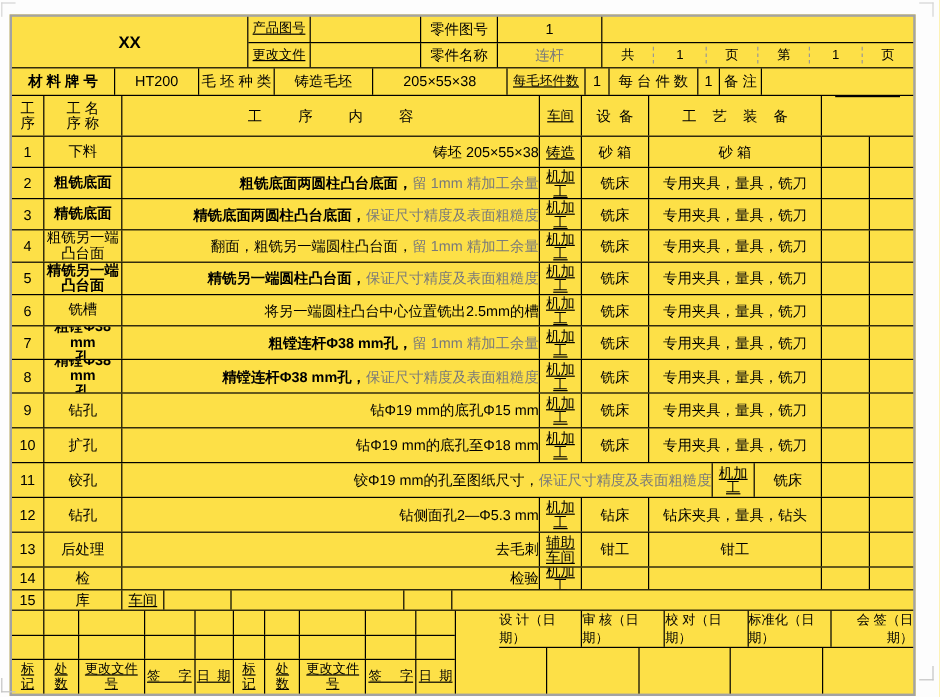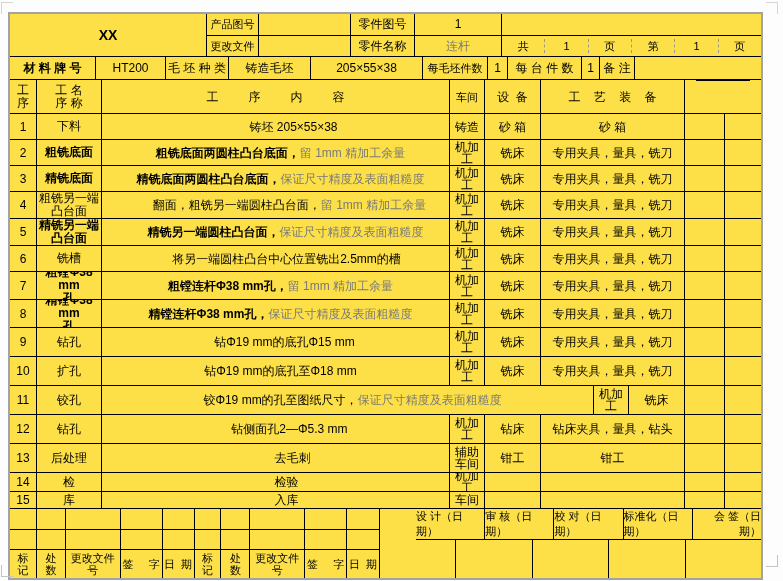--- a/index.html
+++ b/index.html
@@ -14,27 +14,27 @@
   .sheet {
     position:absolute; left:8px; top:12px; width:755px;
     border:2px solid #a3a3a3; background:#fde047;
   }
   .c {
     border-right:1px solid #000;
     display:flex; align-items:center; justify-content:center;
     overflow:hidden; font-size:12px; line-height:14px;
   }
   .c.last { border-right:none; }
-  .left { justify-content:center; padding-left:10px; }
+  .left { justify-content:flex-end; padding-left:10px; }
   .pre { white-space:pre; }
   .preline { white-space:pre-line; text-align:center; line-height:13px; }
   .bold { font-weight:bold; }
   .note { color:#7a7a7a; }
   .gray { color:#7a7a7a; }
-  .small { font-size:11px; line-height:12px; }
+  .small { font-size:11px; line-height:12px;text-decoration:underline; }
 
   
   .hd1 { height:43px; border-bottom:1px solid #000; display:flex; }
   .company { width:197px; font-size:14px; font-weight:bold; }
   .title { width:153px; font-size:15px; font-weight:bold; letter-spacing:0.5px; }
   .hd-right { flex:1; display:flex; flex-direction:column; }
   .hd-right .subrow { flex:1; display:flex; border-bottom:1px solid #000; }
   .hd-right .subrow:last-child { border-bottom:none; }
   .lab52 { width:52px; } .val92 { width:92px; } .lab64 { width:64px; } .val87 { width:87px; }
   .pgarea { flex:1; display:flex; }
@@ -341,24 +341,20 @@
     <div class="c col-ws small preline">机加工</div>
     <div class="c col-eq"></div>
     <div class="c col-tl"></div>
     <div class="c col-st"></div>
     <div class="c col-ut last"></div>
   </div>
 
   <div class="prow" style="height:17px">
     <div class="c col-no">15</div>
     <div class="c col-nm nmcell preline">库</div>
-    <div class="c col-ct left">
-        <span style="padding-left:12px">入库</span>
-        <span class="note"></span>
-      </div>
     <div class="c col-ws small preline">车间</div>
     <div class="c col-eq"></div>
     <div class="c col-tl"></div>
     <div class="c col-st"></div>
     <div class="c col-ut last"></div>
   </div>
 
   <div class="foot">
     <div class="f-left">
       <div class="f-lrow" style="height:21px">

